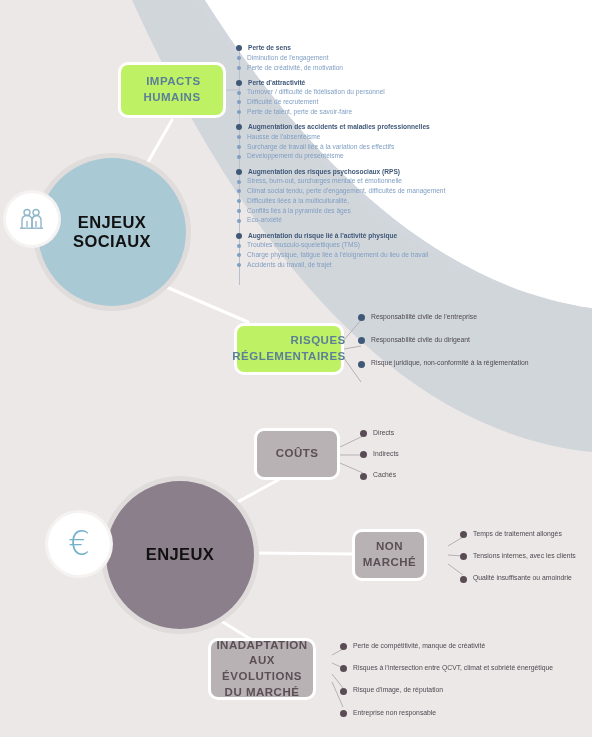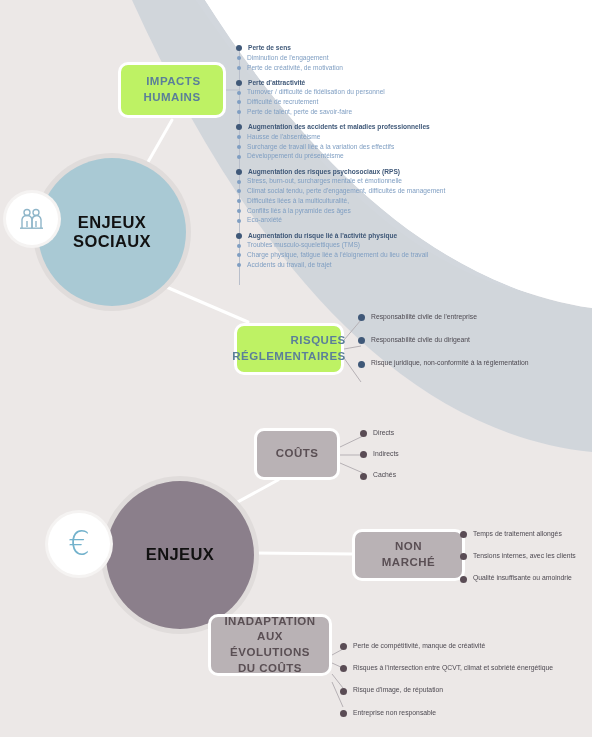--- a/index.html
+++ b/index.html
@@ -63,22 +63,22 @@
     border:3px solid #ffffff;
     box-sizing:border-box;
     padding:4px 8px;
   }
   .cat-blue{background:#bef264;color:#5b7f99;text-align:right;}
   .cat-grey{background:#b9b2b5;color:#5a4f54;}
 
   .box-impacts{left:118px;top:62px;width:108px;height:56px;}
   .box-risques{left:234px;top:323px;width:110px;height:52px;}
   .box-couts{left:254px;top:428px;width:86px;height:52px;}
-  .box-nonqual{left:352px;top:529px;width:113px;height:52px;}
-  .box-inadapt{left:208px;top:614px;width:124px;height:62px;}
+  .box-nonqual{left:352px;top:529px;width:75px;height:52px;}
+  .box-inadapt{left:208px;top:638px;width:108px;height:62px;}
 
   
   .blist{position:absolute;}
   .bitem{
     position:relative;
     display:flex;align-items:flex-start;
     font-size:6.6px;
     line-height:1;
   }
   .bdot{
@@ -239,21 +239,21 @@
     <div>
       <span>NON</span><br>
       <span>MARCHÉ</span>
     </div>
   </div>
 
   <div class="catbox cat-grey box-inadapt">
     <div>
       <span>INADAPTATION</span><br>
       <span>AUX ÉVOLUTIONS</span><br>
-      <span>DU COÛTS</span>
+      <span>DU MARCHÉ</span>
     </div>
   </div>
 
   <div class="blist social-list pos-social-list" id="social-list">
       <div class="grp">
         <div class="bitem head">
           <span class="bdot"></span>
           <span class="btext">Perte de sens</span>
         </div>
         <div class="bitem sub">

